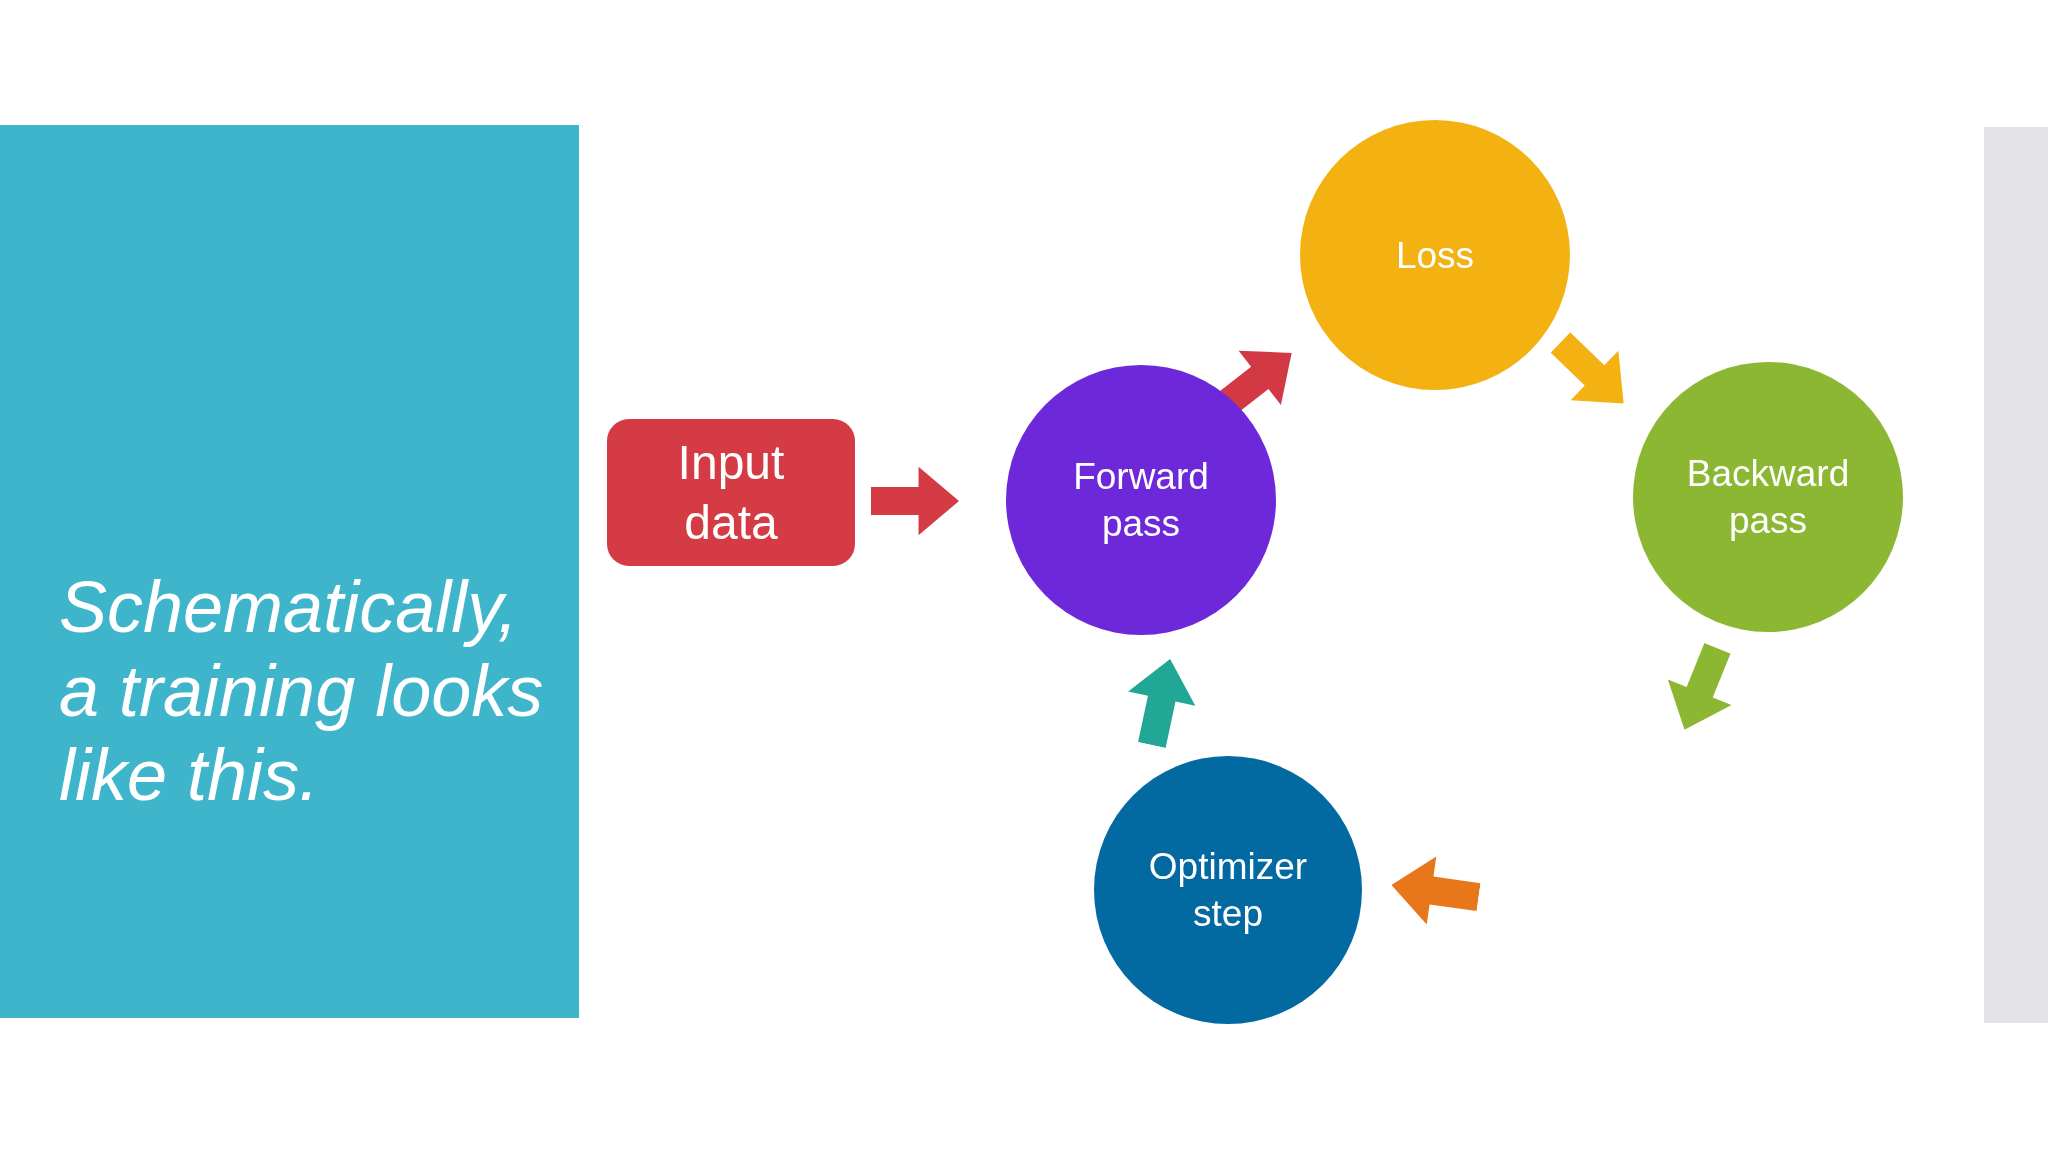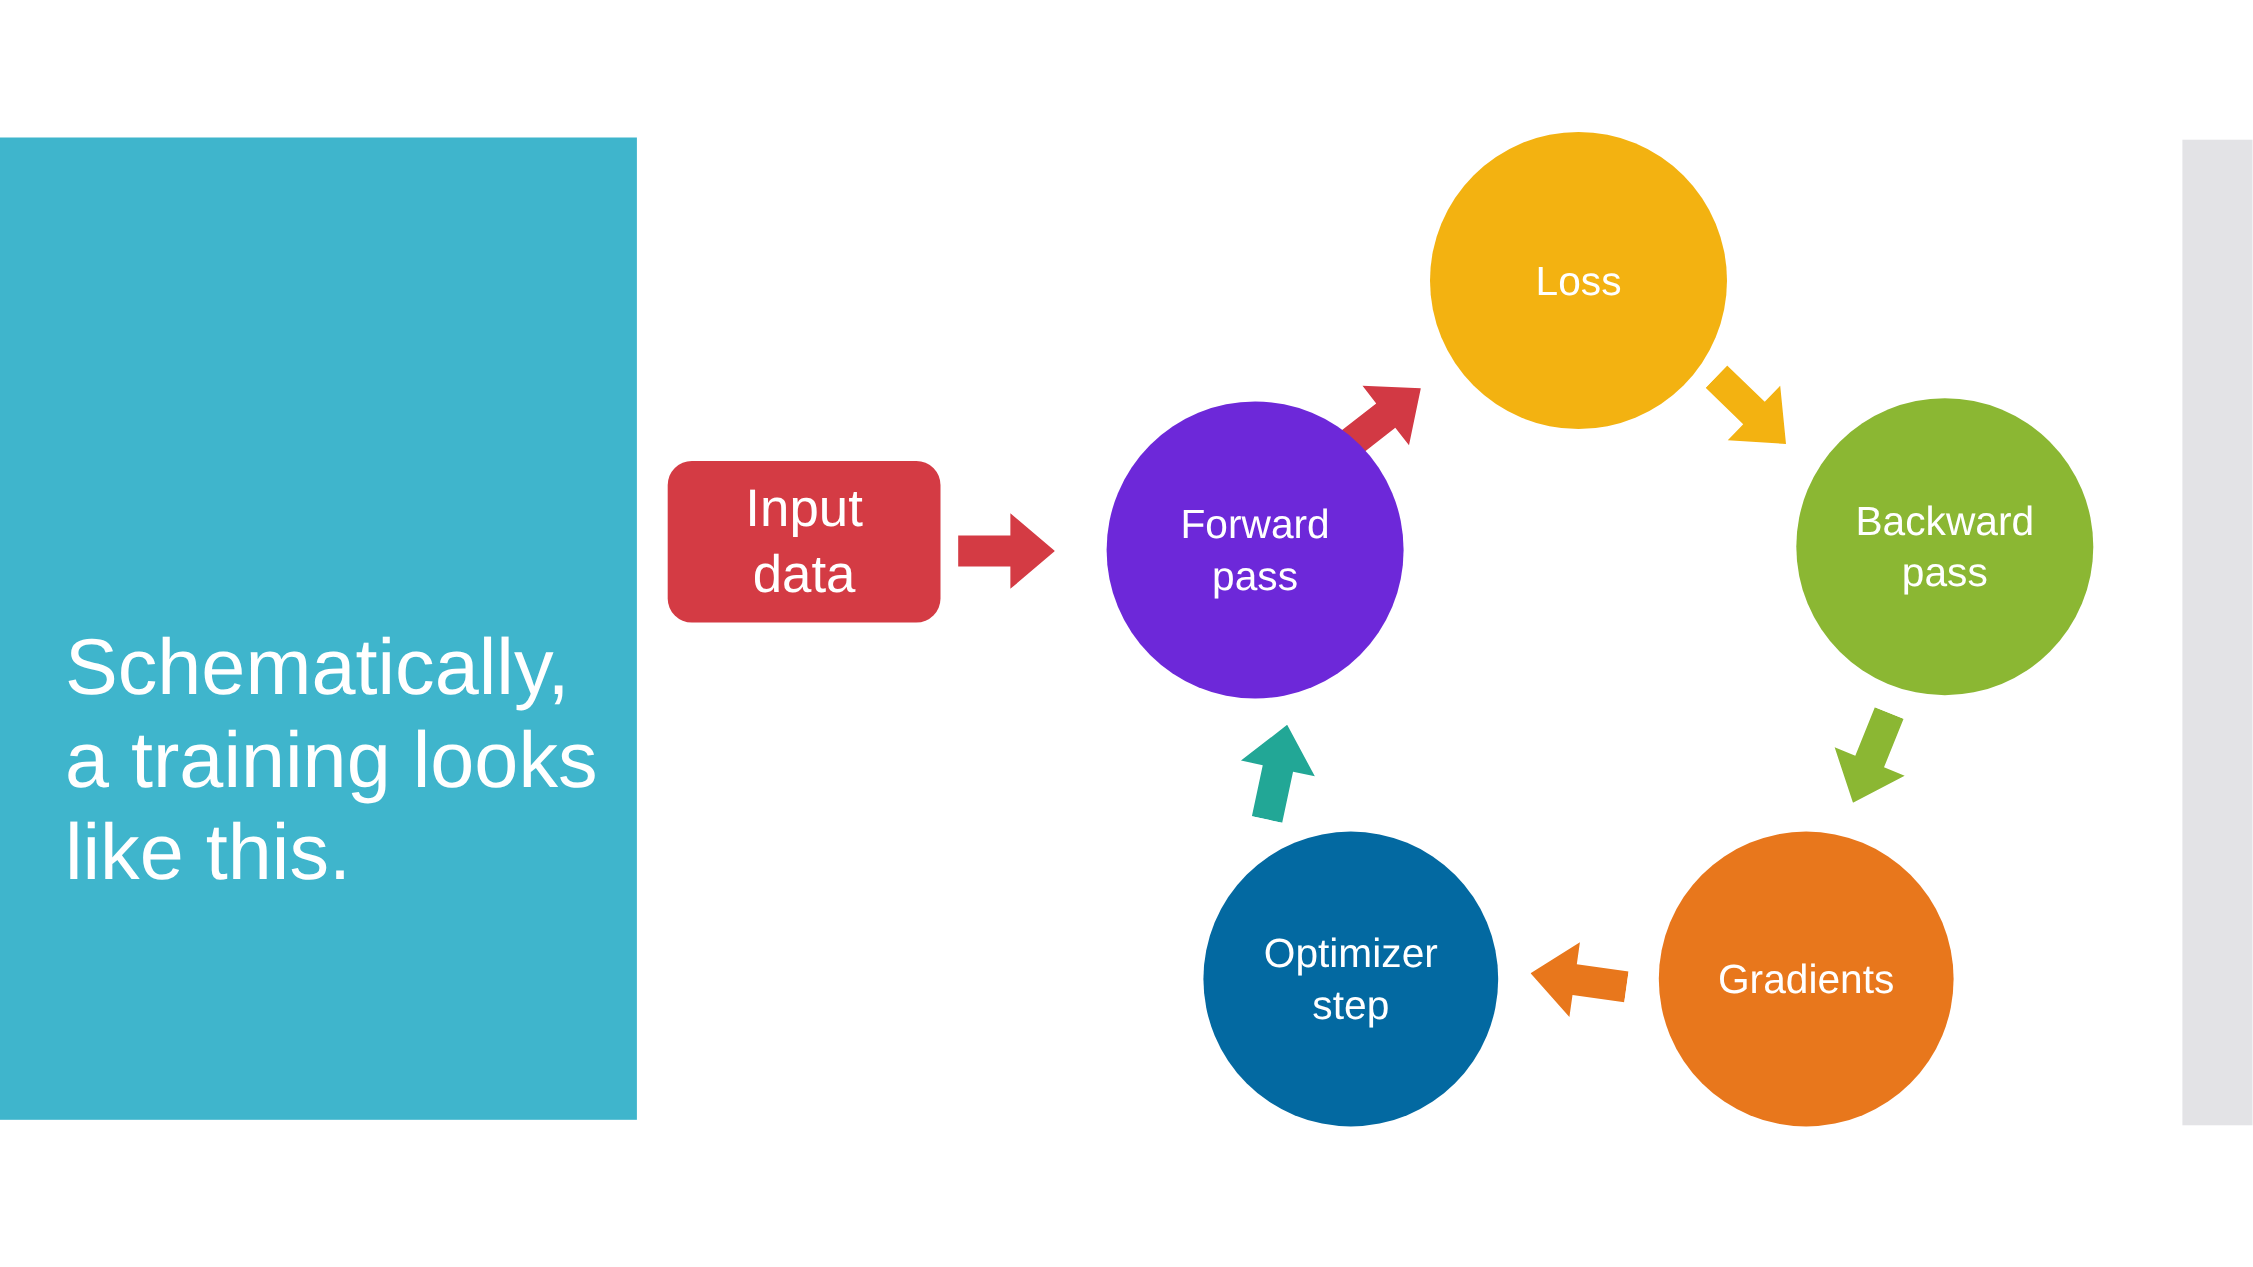--- a/index.html
+++ b/index.html
@@ -20,20 +20,21 @@
   .title-text {
     position: absolute;
     left: 59px; top: 440px;
     width: 510px;
     color: #ffffff;
     font-size: 72px;
     line-height: 84px;
     font-weight: 400;
     letter-spacing: 0px;
     white-space: pre-line;
+    font-style: italic;
   }
   
   .right-strip {
     position: absolute;
     left: 1984px; top: 127px;
     width: 64px; height: 896px;
   }
   
   .node {
     position: absolute;
@@ -122,18 +123,17 @@
   </div>
 
   <div class="node big" style="left: 1006px; top: 365px; background-color: #6d28d9;">Forward
 pass</div>
 
   <div class="node big" style="left: 1300px; top: 120px; background-color: rgb(243, 178, 17);">Loss</div>
 
   <div class="node big" style="left: 1633px; top: 362px; background-color: rgb(139, 183, 51);">Backward
 pass</div>
 
-  <div class="node small" style="left: 1508px; top: 756px; background-color: rgb(232, 119, 28);">Gradients</div>
 
   <div class="node small" style="left: 1094px; top: 756px; background-color: #0369a1;">Optimizer
 step</div>
 
 </div>
 
 </body></html>

